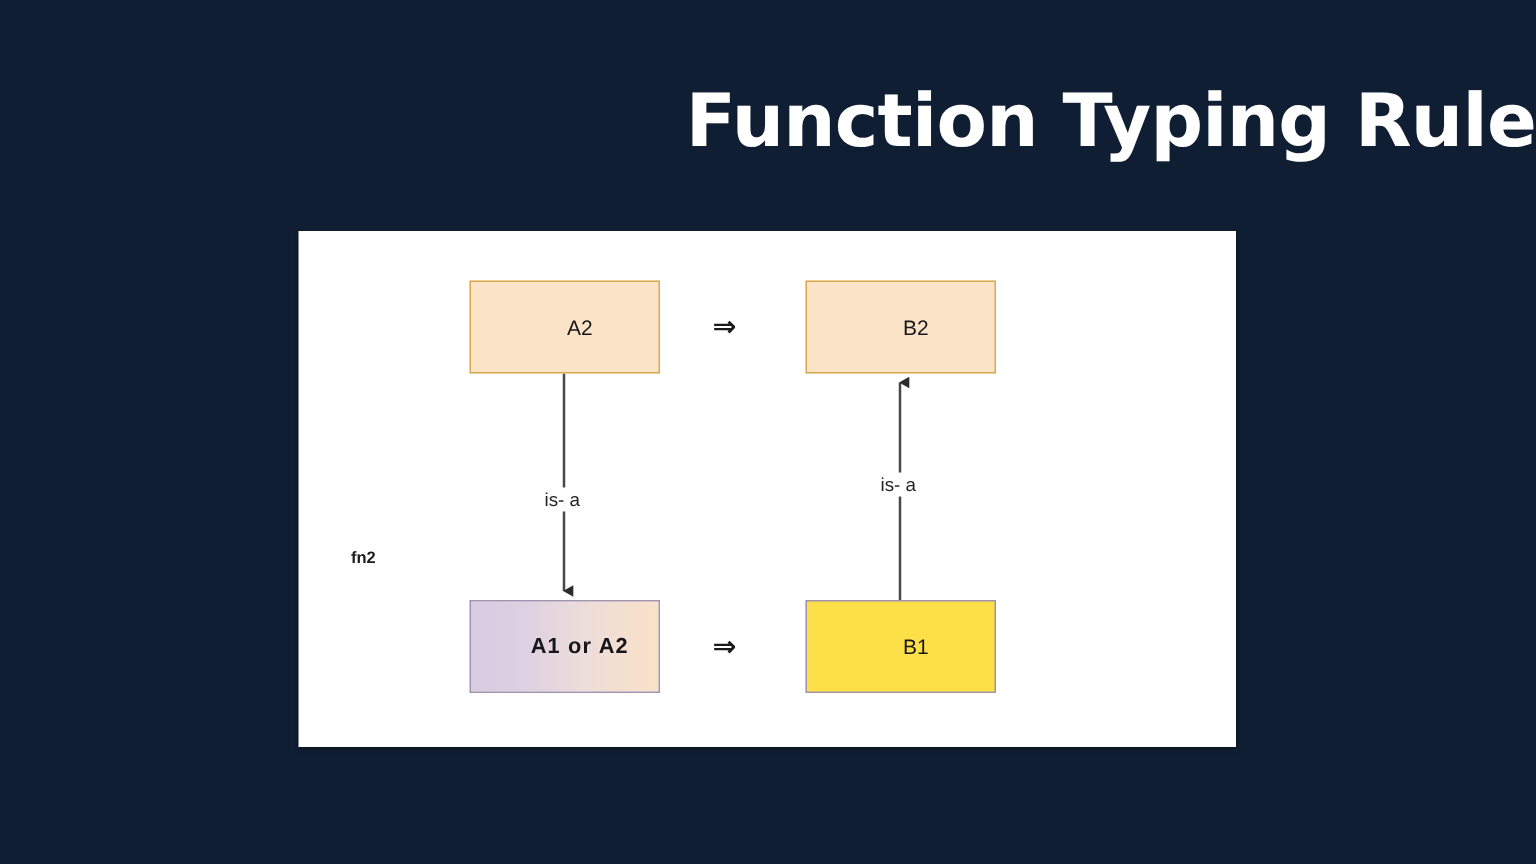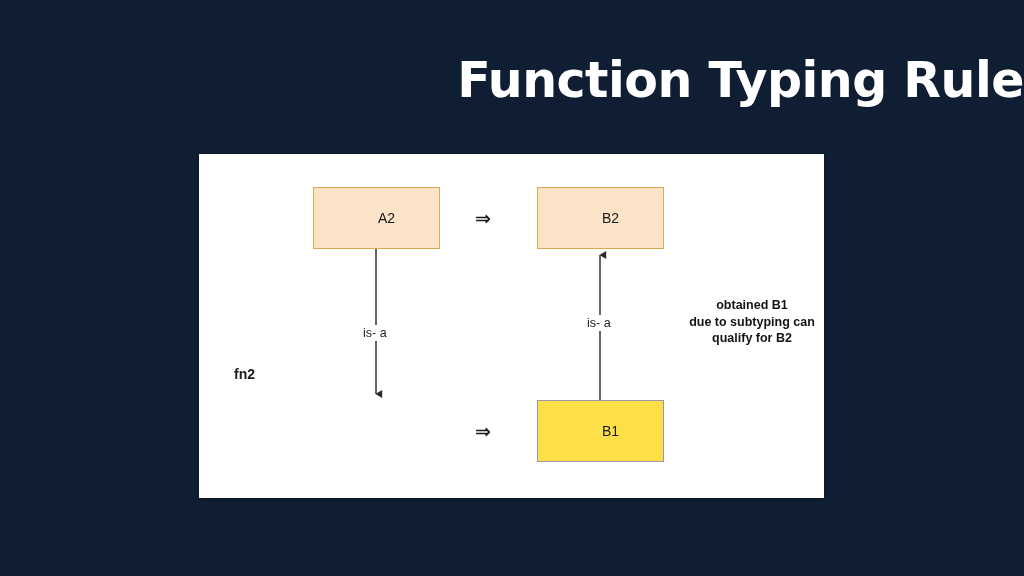--- a/index.html
+++ b/index.html
@@ -50,21 +50,21 @@
     box-shadow: 0 1px 3px rgba(0,0,0,0.35);
     overflow: hidden;
   }
 
   
   .abs { position: absolute; }
 
   
   .fn-label {
     font-family: "Liberation Sans", sans-serif;
-    font-size: 14px;
+    font-size: 11px;
     font-weight: bold;
     color: #1c1c1c;
     white-space: nowrap;
   }
 
   
   .node-box {
     box-sizing: border-box;
     display: flex;
     align-items: center;
@@ -161,32 +161,32 @@
     <div class="fn-label abs" style="left:35px; top:212px;">fn2</div>
 
     <div class="node-box peach abs" style="left:114px; top:33px; width:127px; height:62px;">
       <span>A2</span>
     </div>
 
     <div class="node-box peach abs" style="left:338px; top:33px; width:127px; height:62px;justify-content:center;">
       <span>B2</span>
     </div>
 
+    <div class="node-box gradient bold-label abs" style="left:114px; top:246px; width:127px; height:62px;">
+      <span>A1  or  A2</span>
+    </div>
 
     <div class="node-box lavender abs" style="left:338px; top:246px; width:127px; height:62px;">
       <span>B1</span>
     </div>
 
     <div class="implies abs" style="left:276px; top:55px;">⇒</div>
 
     <div class="implies abs" style="left:276px; top:268px;">⇒</div>
 
     <div class="edge-label abs" style="left:160px; top:171px;">is- a</div>
 
     <div class="edge-label abs" style="left:384px; top:161px;">is- a</div>
 
-    <div id="annotation-note" class="abs" style="left:473px; top:143px; width:160px;">obtained B1
-due to subtyping can
-qualify for B2</div>
 
   </div>
 
 </div>
 
 </body></html>

